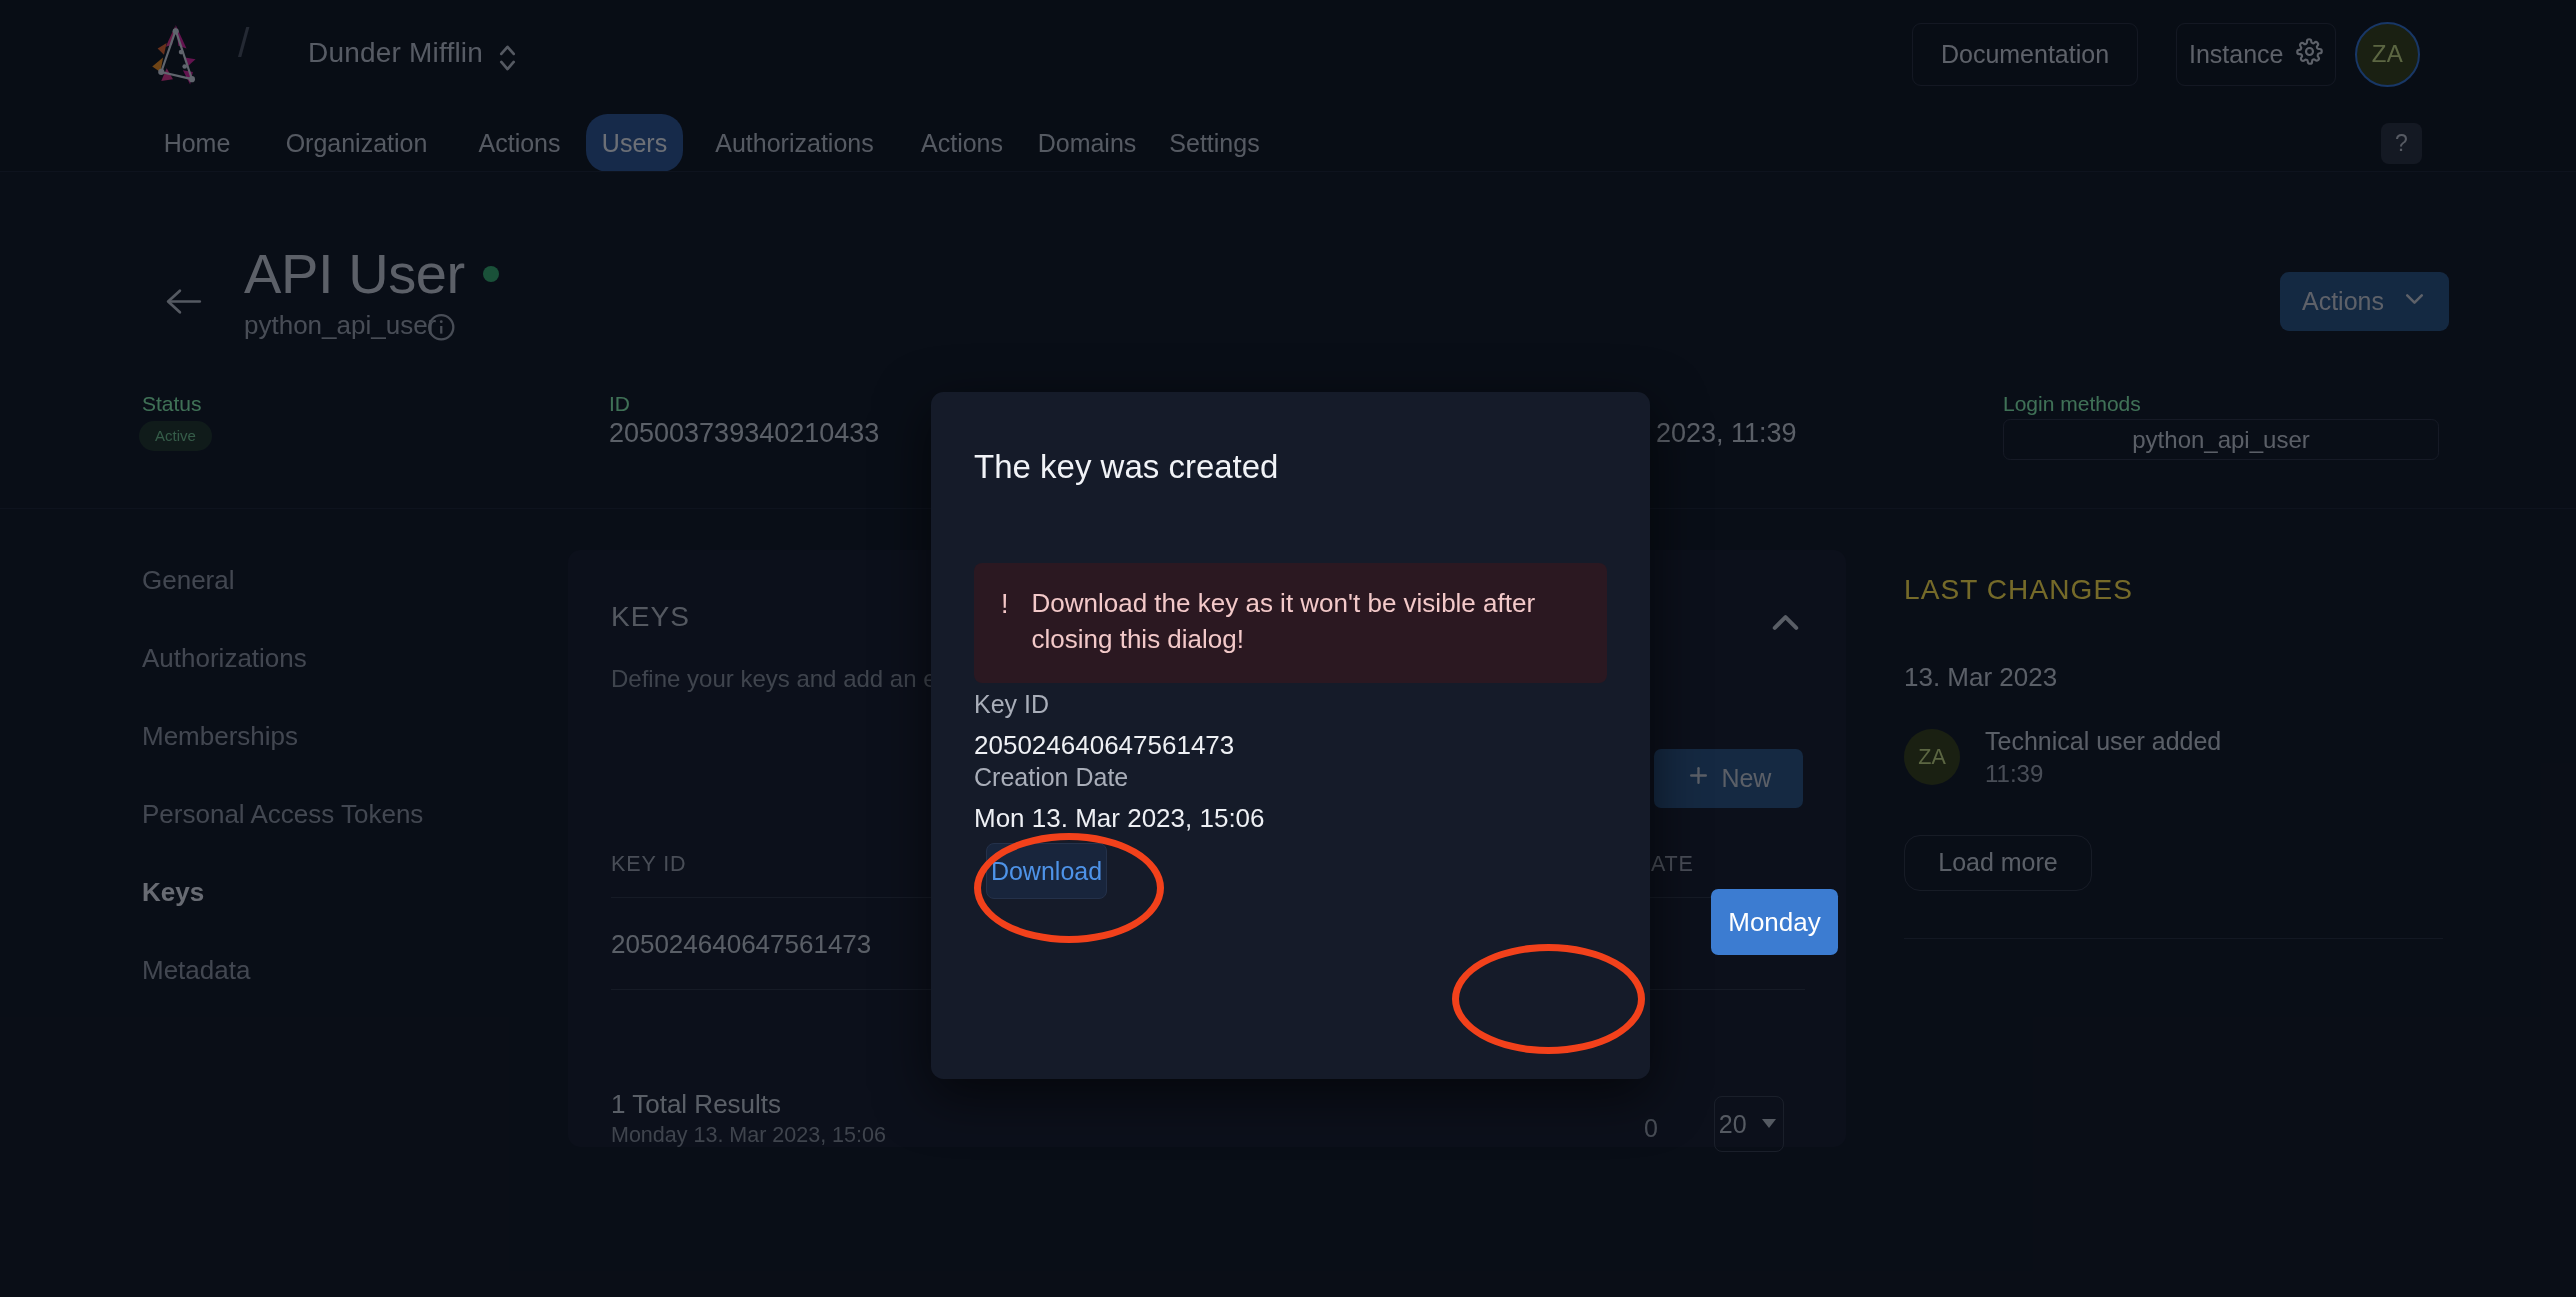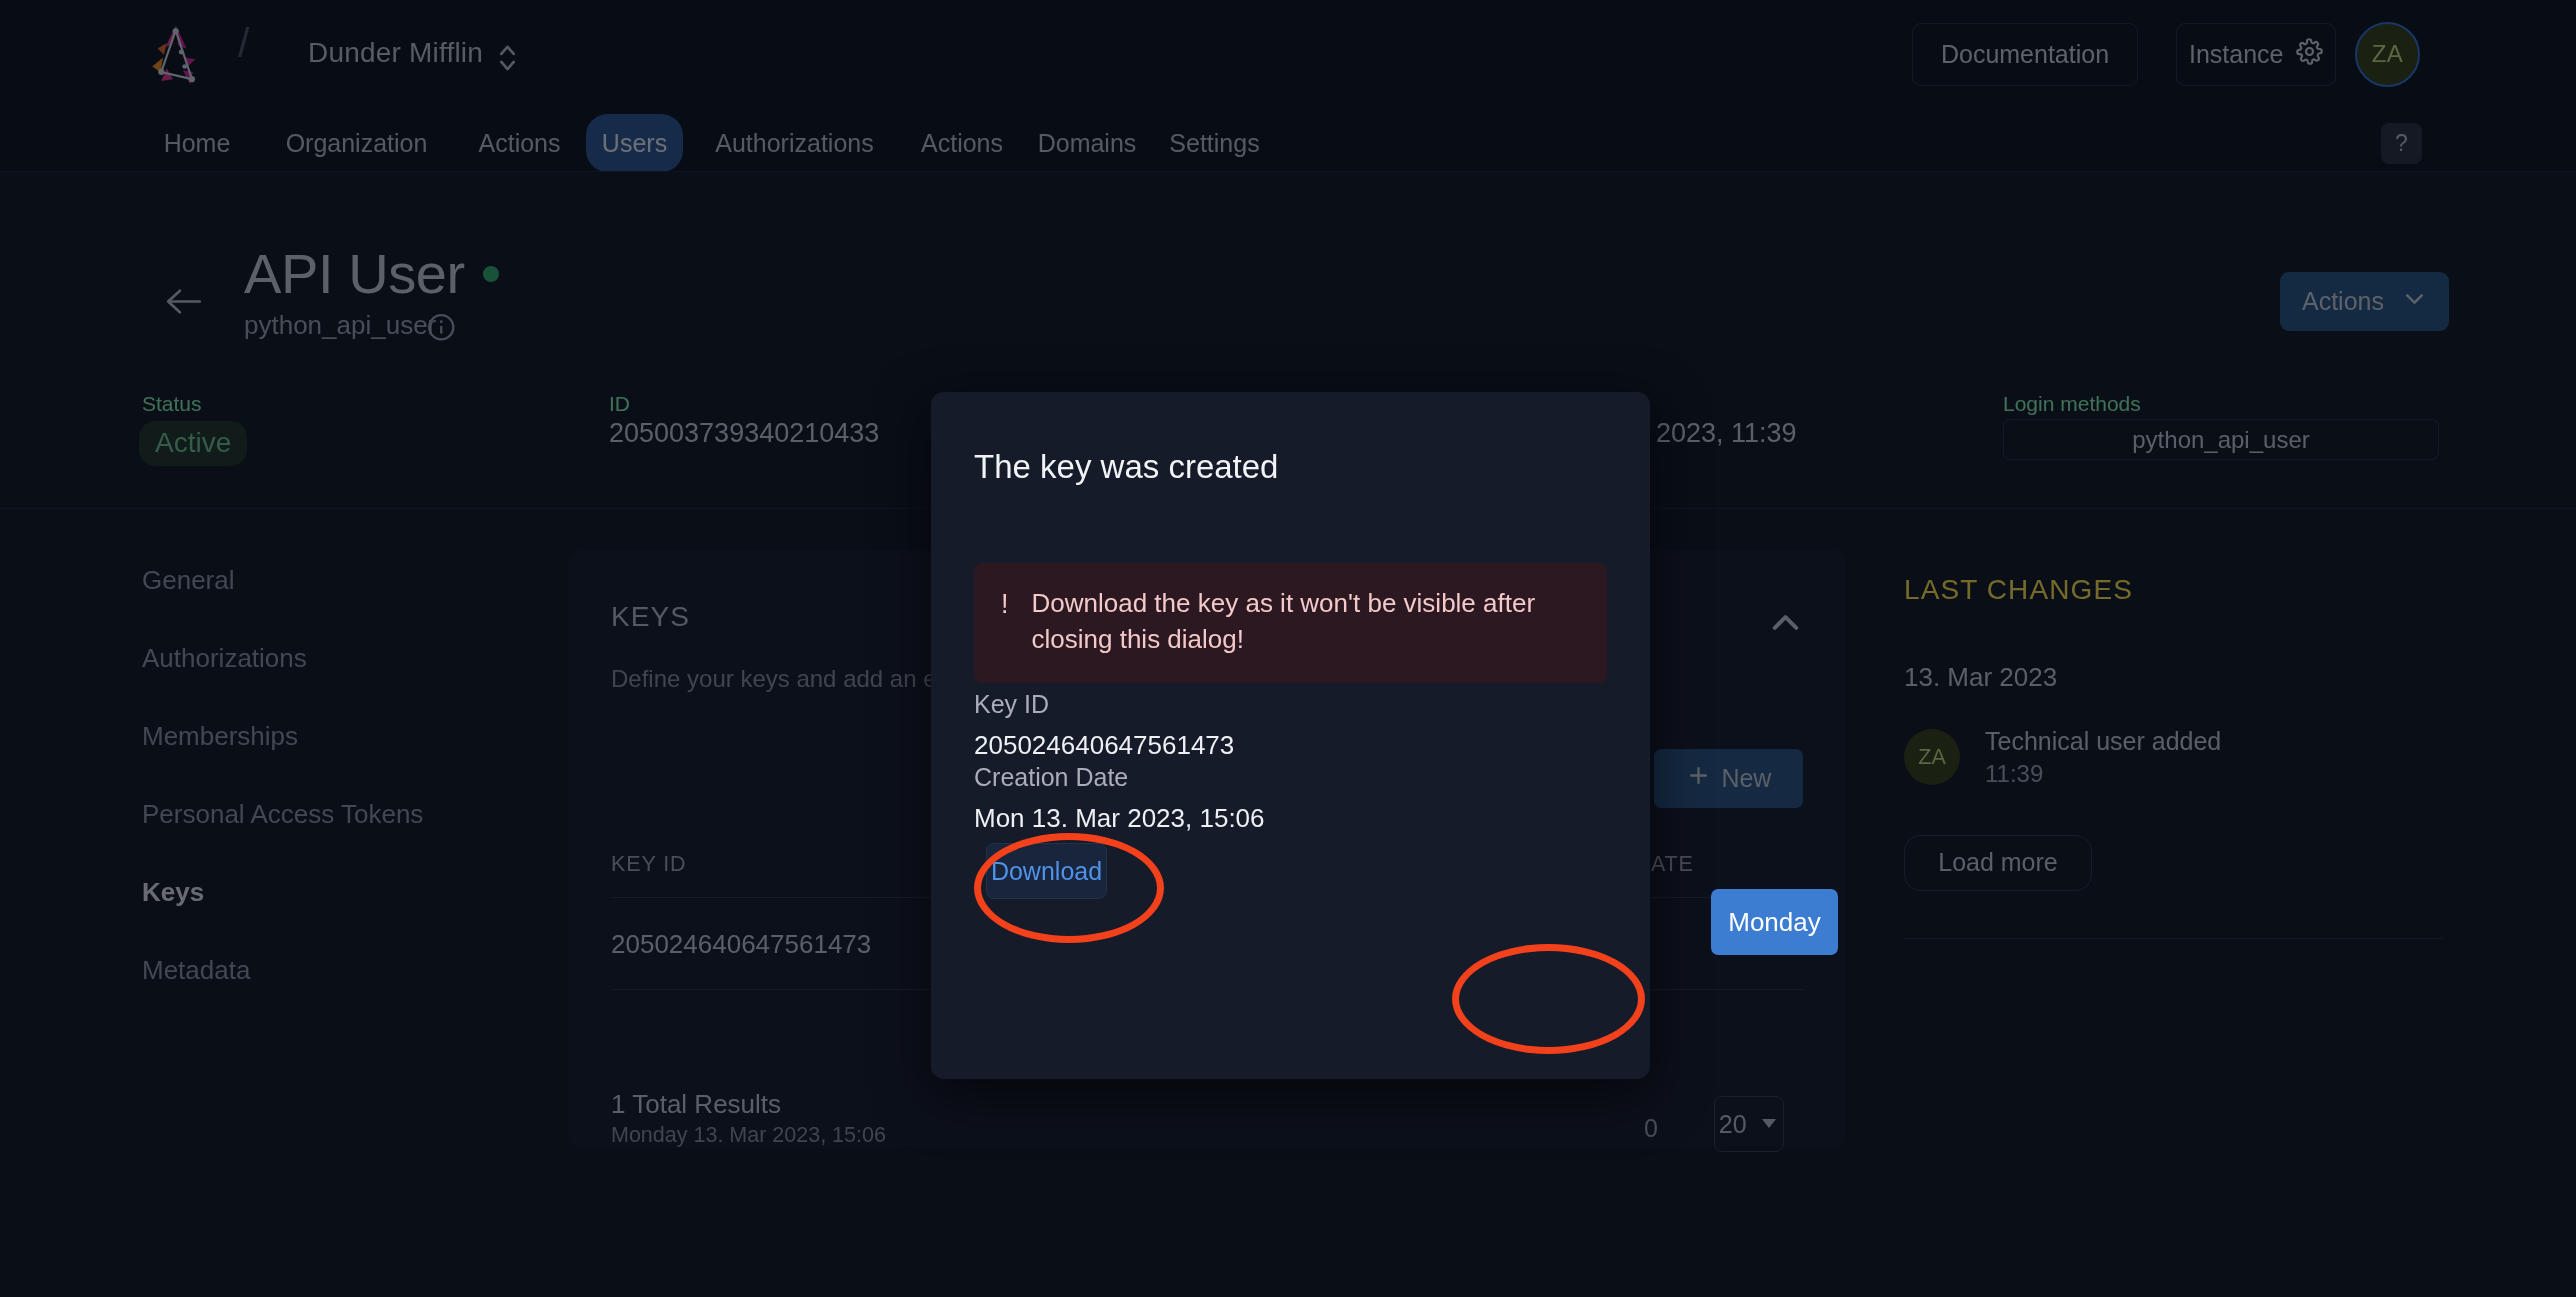--- a/index.html
+++ b/index.html
@@ -94,21 +94,21 @@
     cursor: pointer;
   }
 
   
   .meta-label { position: absolute; font-size: 21px; color: #86efac; }
   .meta-value { position: absolute; font-size: 27px; color: #c4c9d2; }
   #meta-status-label { left: 142px; top: 392px; }
   #status-badge {
     position: absolute; left: 139px; top: 421px;
     background: #1d3227; color: #6fc08d;
-    font-size: 28px; padding: 6.3px 16px; border-radius: 16px;
+    font-size: 15px; padding: 6.3px 16px; border-radius: 16px;
   }
   #meta-id-label { left: 609px; top: 392px; }
   #meta-id-value { left: 609px; top: 418px; }
   #meta-date-value { left: 1656px; top: 418px; }
   #meta-login-label { left: 2003px; top: 392px; }
   #login-chip {
     position: absolute; left: 2003px; top: 419px; width: 436px; height: 41px;
     border: 0.9px solid #2a3040; border-radius: 7.2px;
     display: flex; align-items: center; justify-content: center;
     color: #c2c7d0; font-size: 24px; cursor: pointer;

